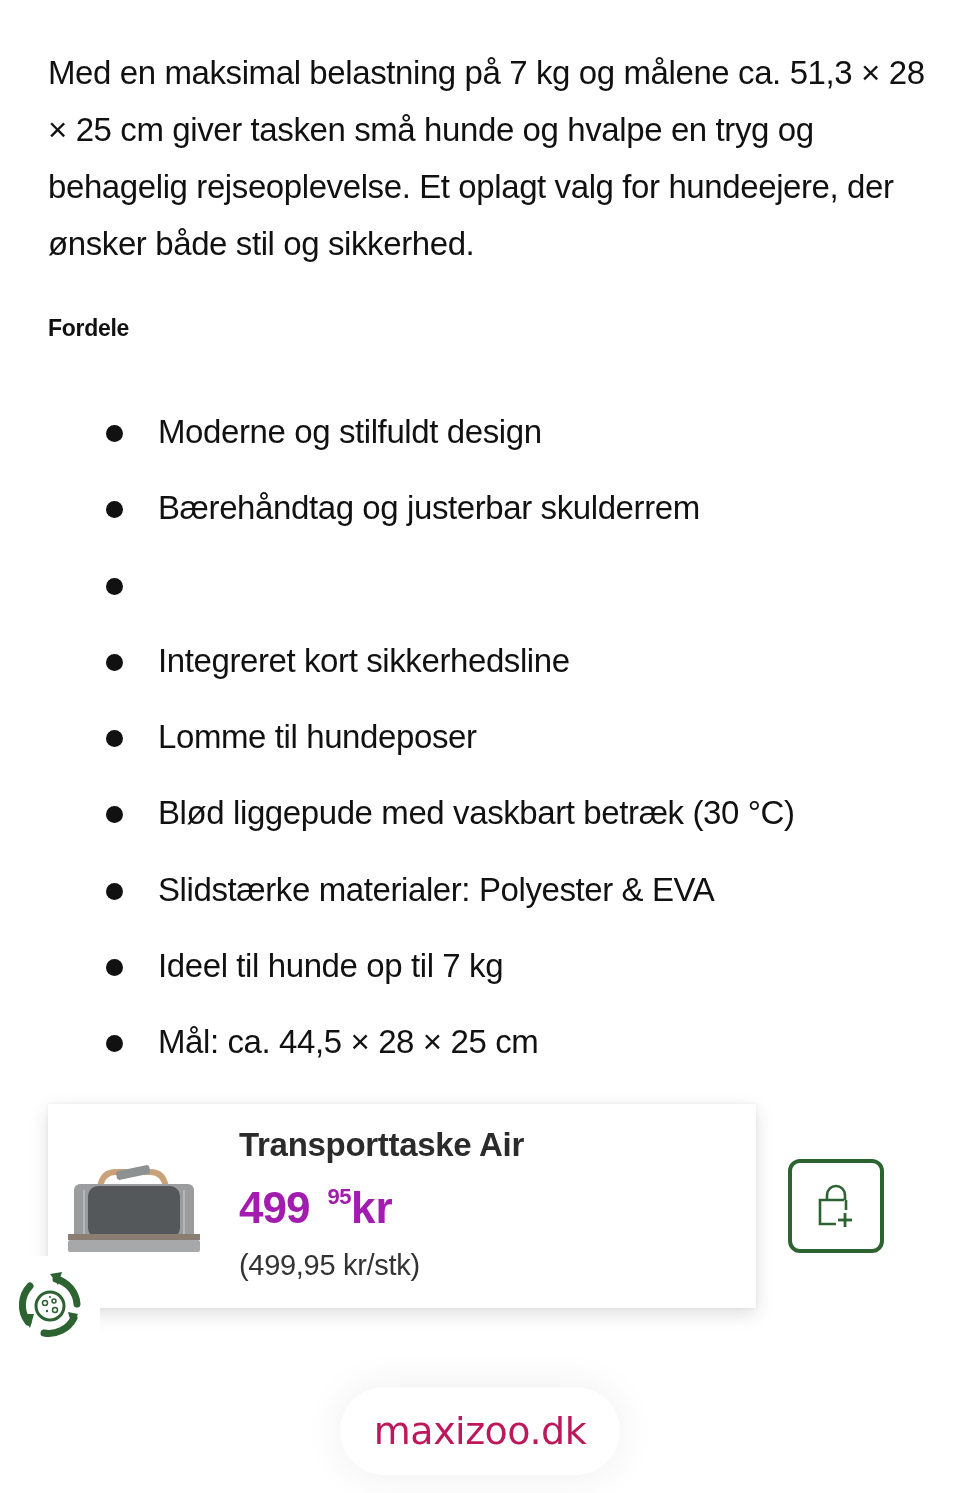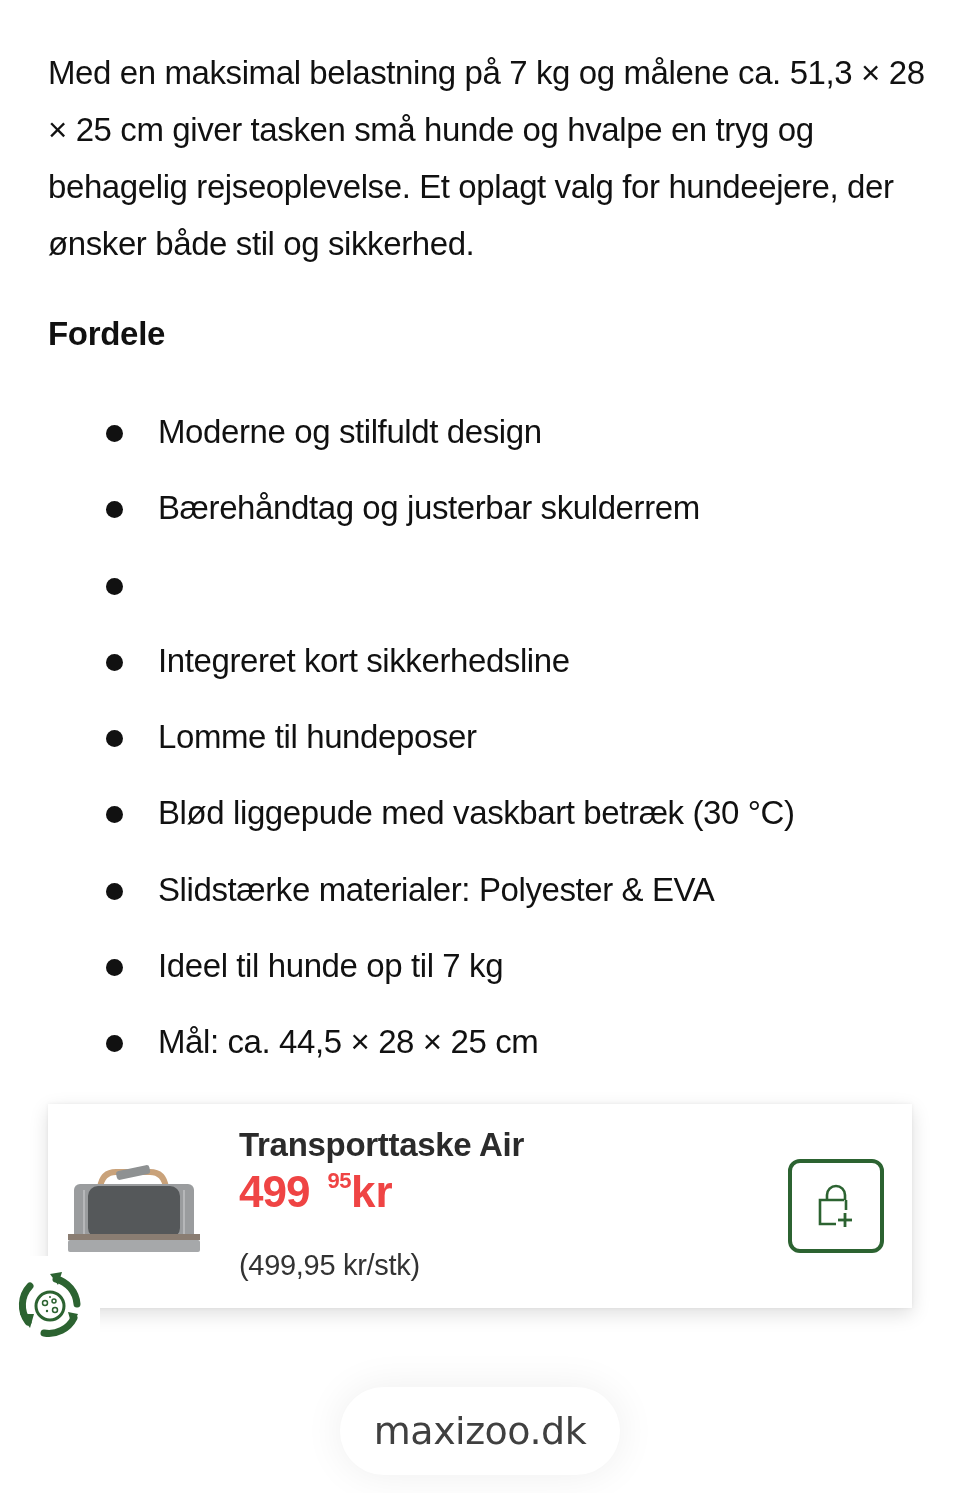--- a/index.html
+++ b/index.html
@@ -21,21 +21,21 @@
       width: 880px;
       font-size: 33px;
       line-height: 57px;
       letter-spacing: -0.4px;
       color: #111;
     }
     .heading {
       position: absolute;
       left: 48px;
       top: 315px;
-      font-size: 33px;
+      font-size: 23px;
       font-weight: bold;
       color: #111;
       letter-spacing: -0.3px;
     }
     .benefits {
       position: absolute;
       left: 0;
       top: 404px;
       width: 960px;
       list-style: none;
@@ -64,21 +64,21 @@
       letter-spacing: -0.4px;
       color: #111;
       white-space: nowrap;
     }
 
     
     .product-card {
       position: absolute;
       left: 48px;
       top: 1104px;
-      width: 864px;
+      width: 708px;
       height: 204px;
       background: #ffffff;
       box-shadow: 0 6px 18px rgba(0,0,0,0.13), 0 0 4px rgba(0,0,0,0.06);
     }
     .product-image {
       position: absolute;
       left: 18px;
       top: 58px;
       width: 134px;
       height: 92px;
@@ -89,23 +89,23 @@
       top: 22px;
       font-size: 33px;
       font-weight: bold;
       color: #2b2b2b;
       letter-spacing: -0.3px;
       white-space: nowrap;
     }
     .product-price {
       position: absolute;
       left: 191px;
-      top: 62px;
+      top: 78px;
       font-weight: bold;
-      color: #ef4444;
+      color: #a21caf;
       white-space: nowrap;
       display: flex;
       align-items: flex-start;
     }
     .price-int { font-size: 44px; line-height: 52px; letter-spacing: -1px; }
     .price-dec { font-size: 22px; line-height: 30px; margin-left: 18px; letter-spacing: -0.5px; }
     .price-cur { font-size: 44px; line-height: 52px; margin-left: 0; }
     .unit-price {
       position: absolute;
       left: 191px;
@@ -151,21 +151,21 @@
       width: 280px;
       height: 88px;
       border-radius: 44px;
       background: #ffffff;
       box-shadow: 0 0 40px rgba(0,0,0,0.07);
       display: flex;
       align-items: center;
       justify-content: center;
       font-family: "DejaVu Sans", sans-serif;
       font-size: 38px;
-      color: #404040;
+      color: #be185d;
       letter-spacing: -0.5px;
     }
   </style>
 </head>
 <body>
 
 <div class="desc">Med en maksimal belastning på 7 kg og målene ca. 51,3 × 28 × 25 cm giver tasken små hunde og hvalpe en tryg og behagelig rejseoplevelse. Et oplagt valg for hundeejere, der ønsker både stil og sikkerhed.</div>
 
 <h3 class="heading">Fordele</h3>
 

